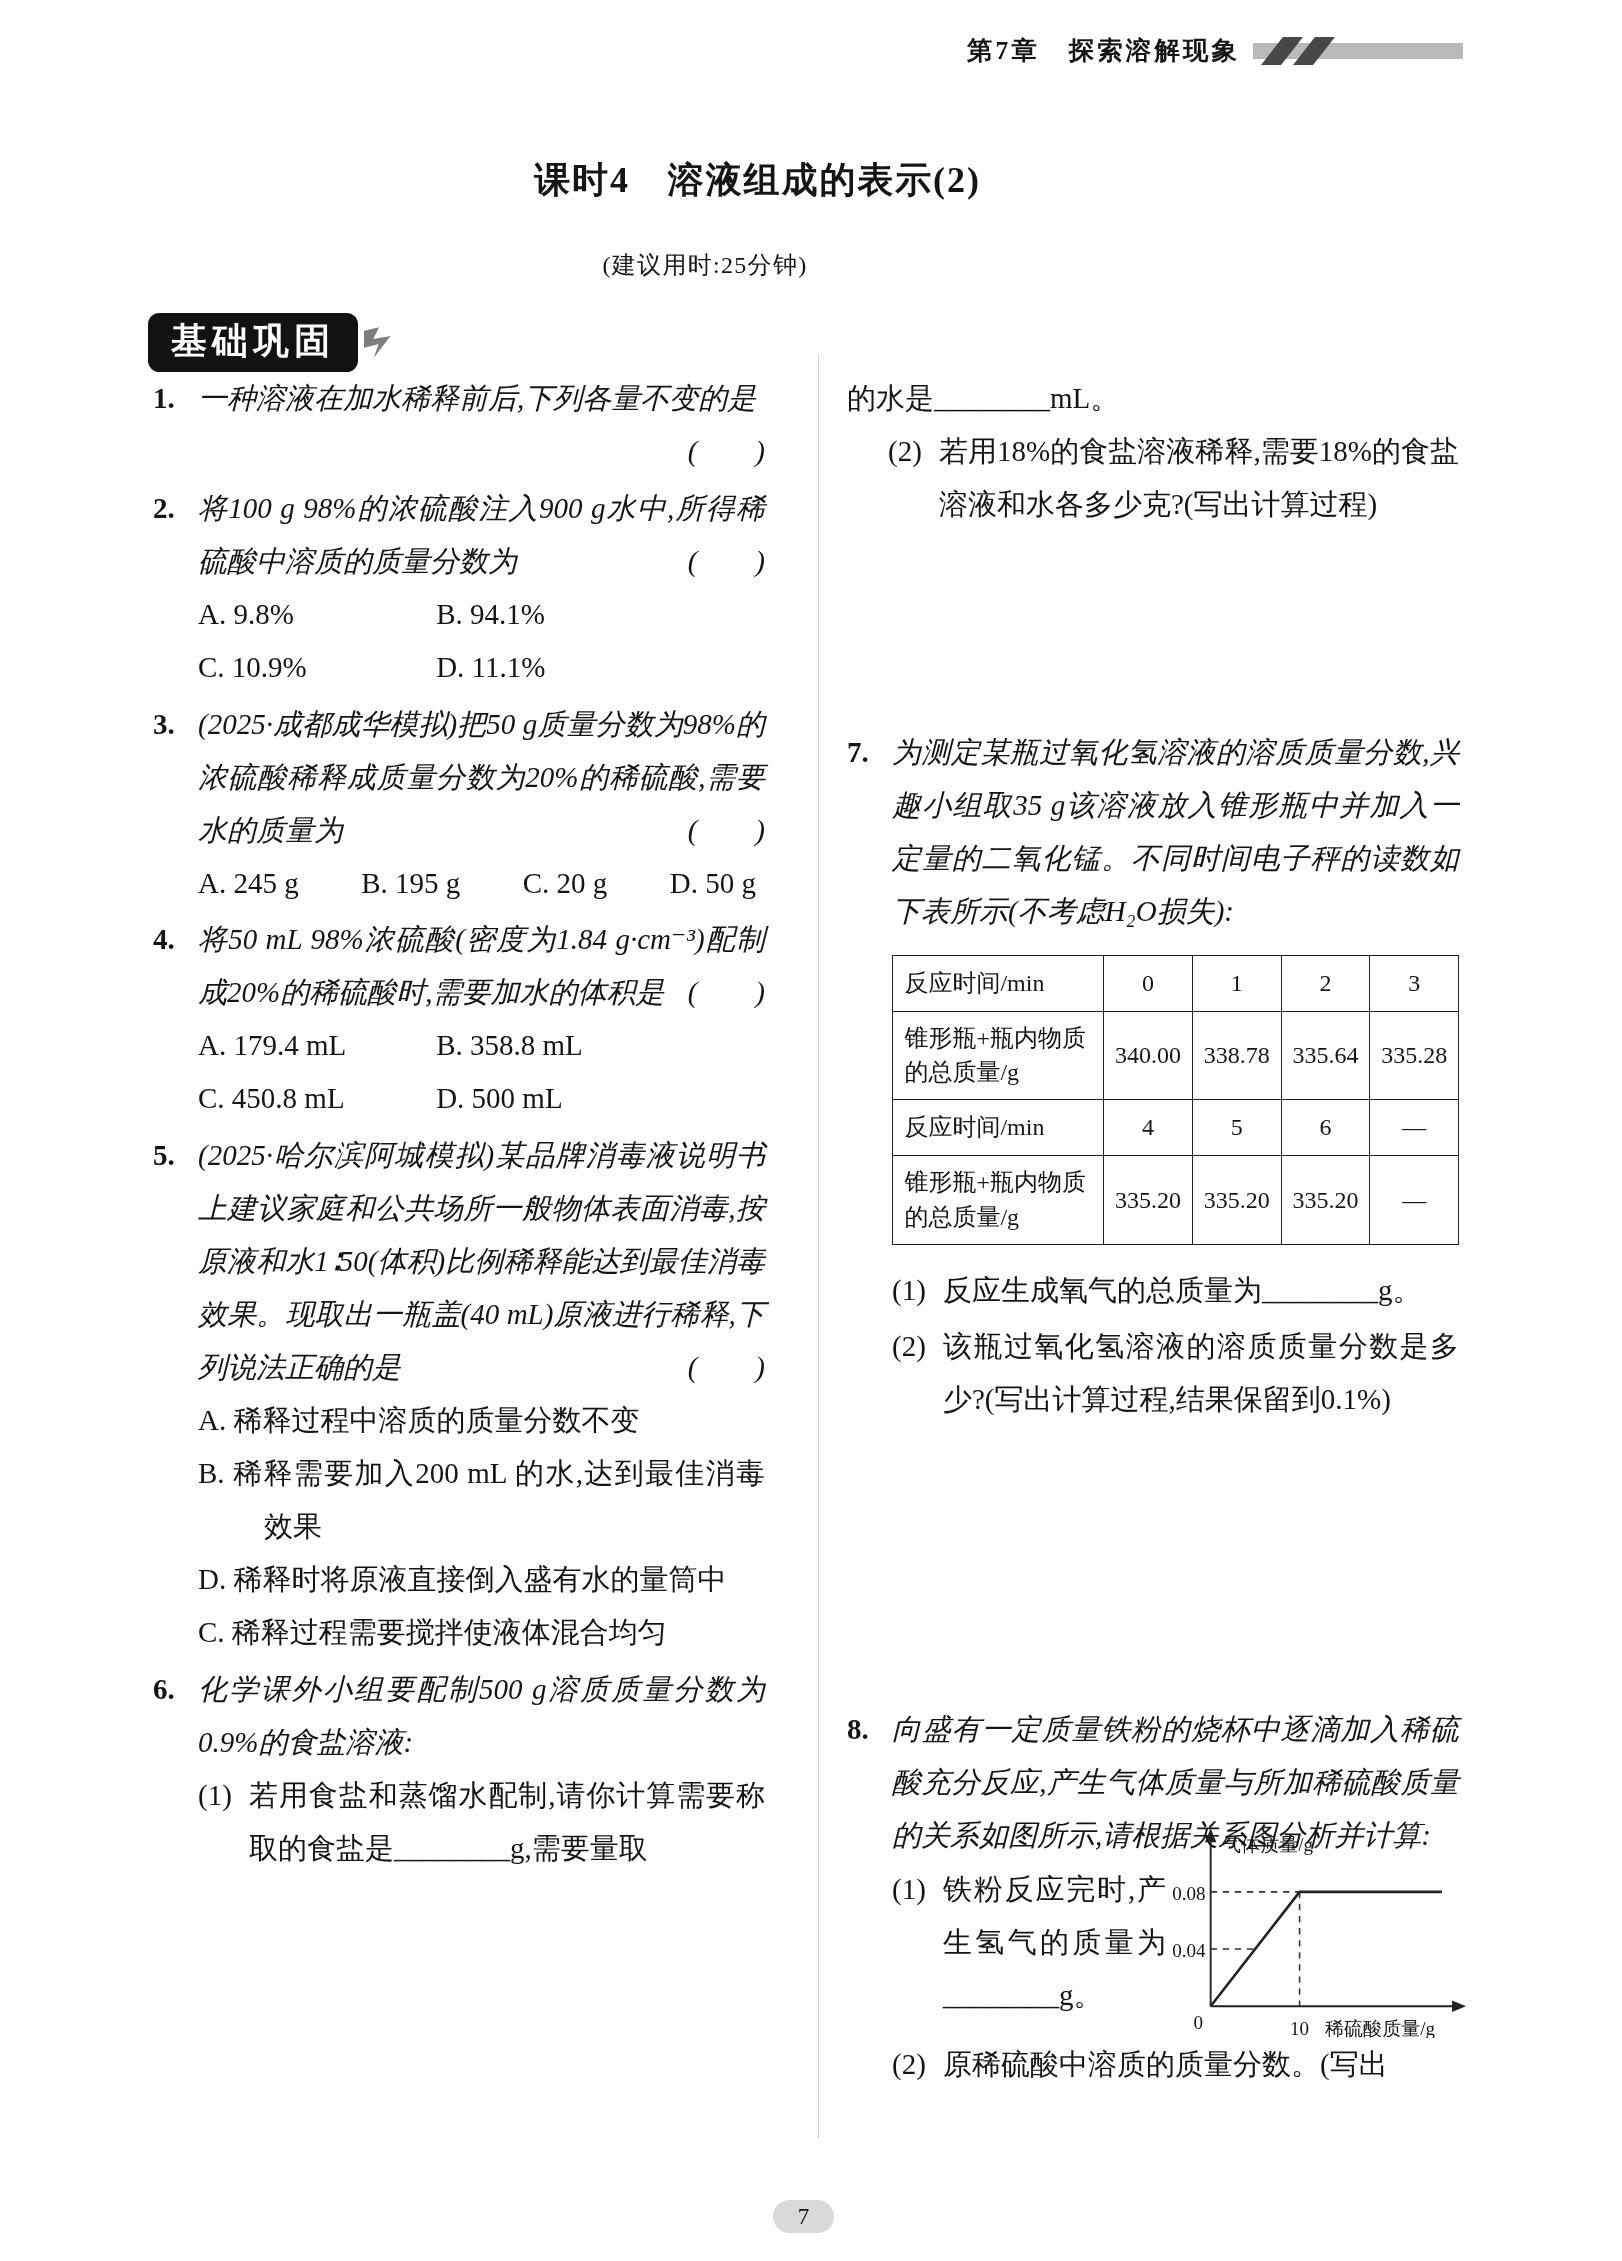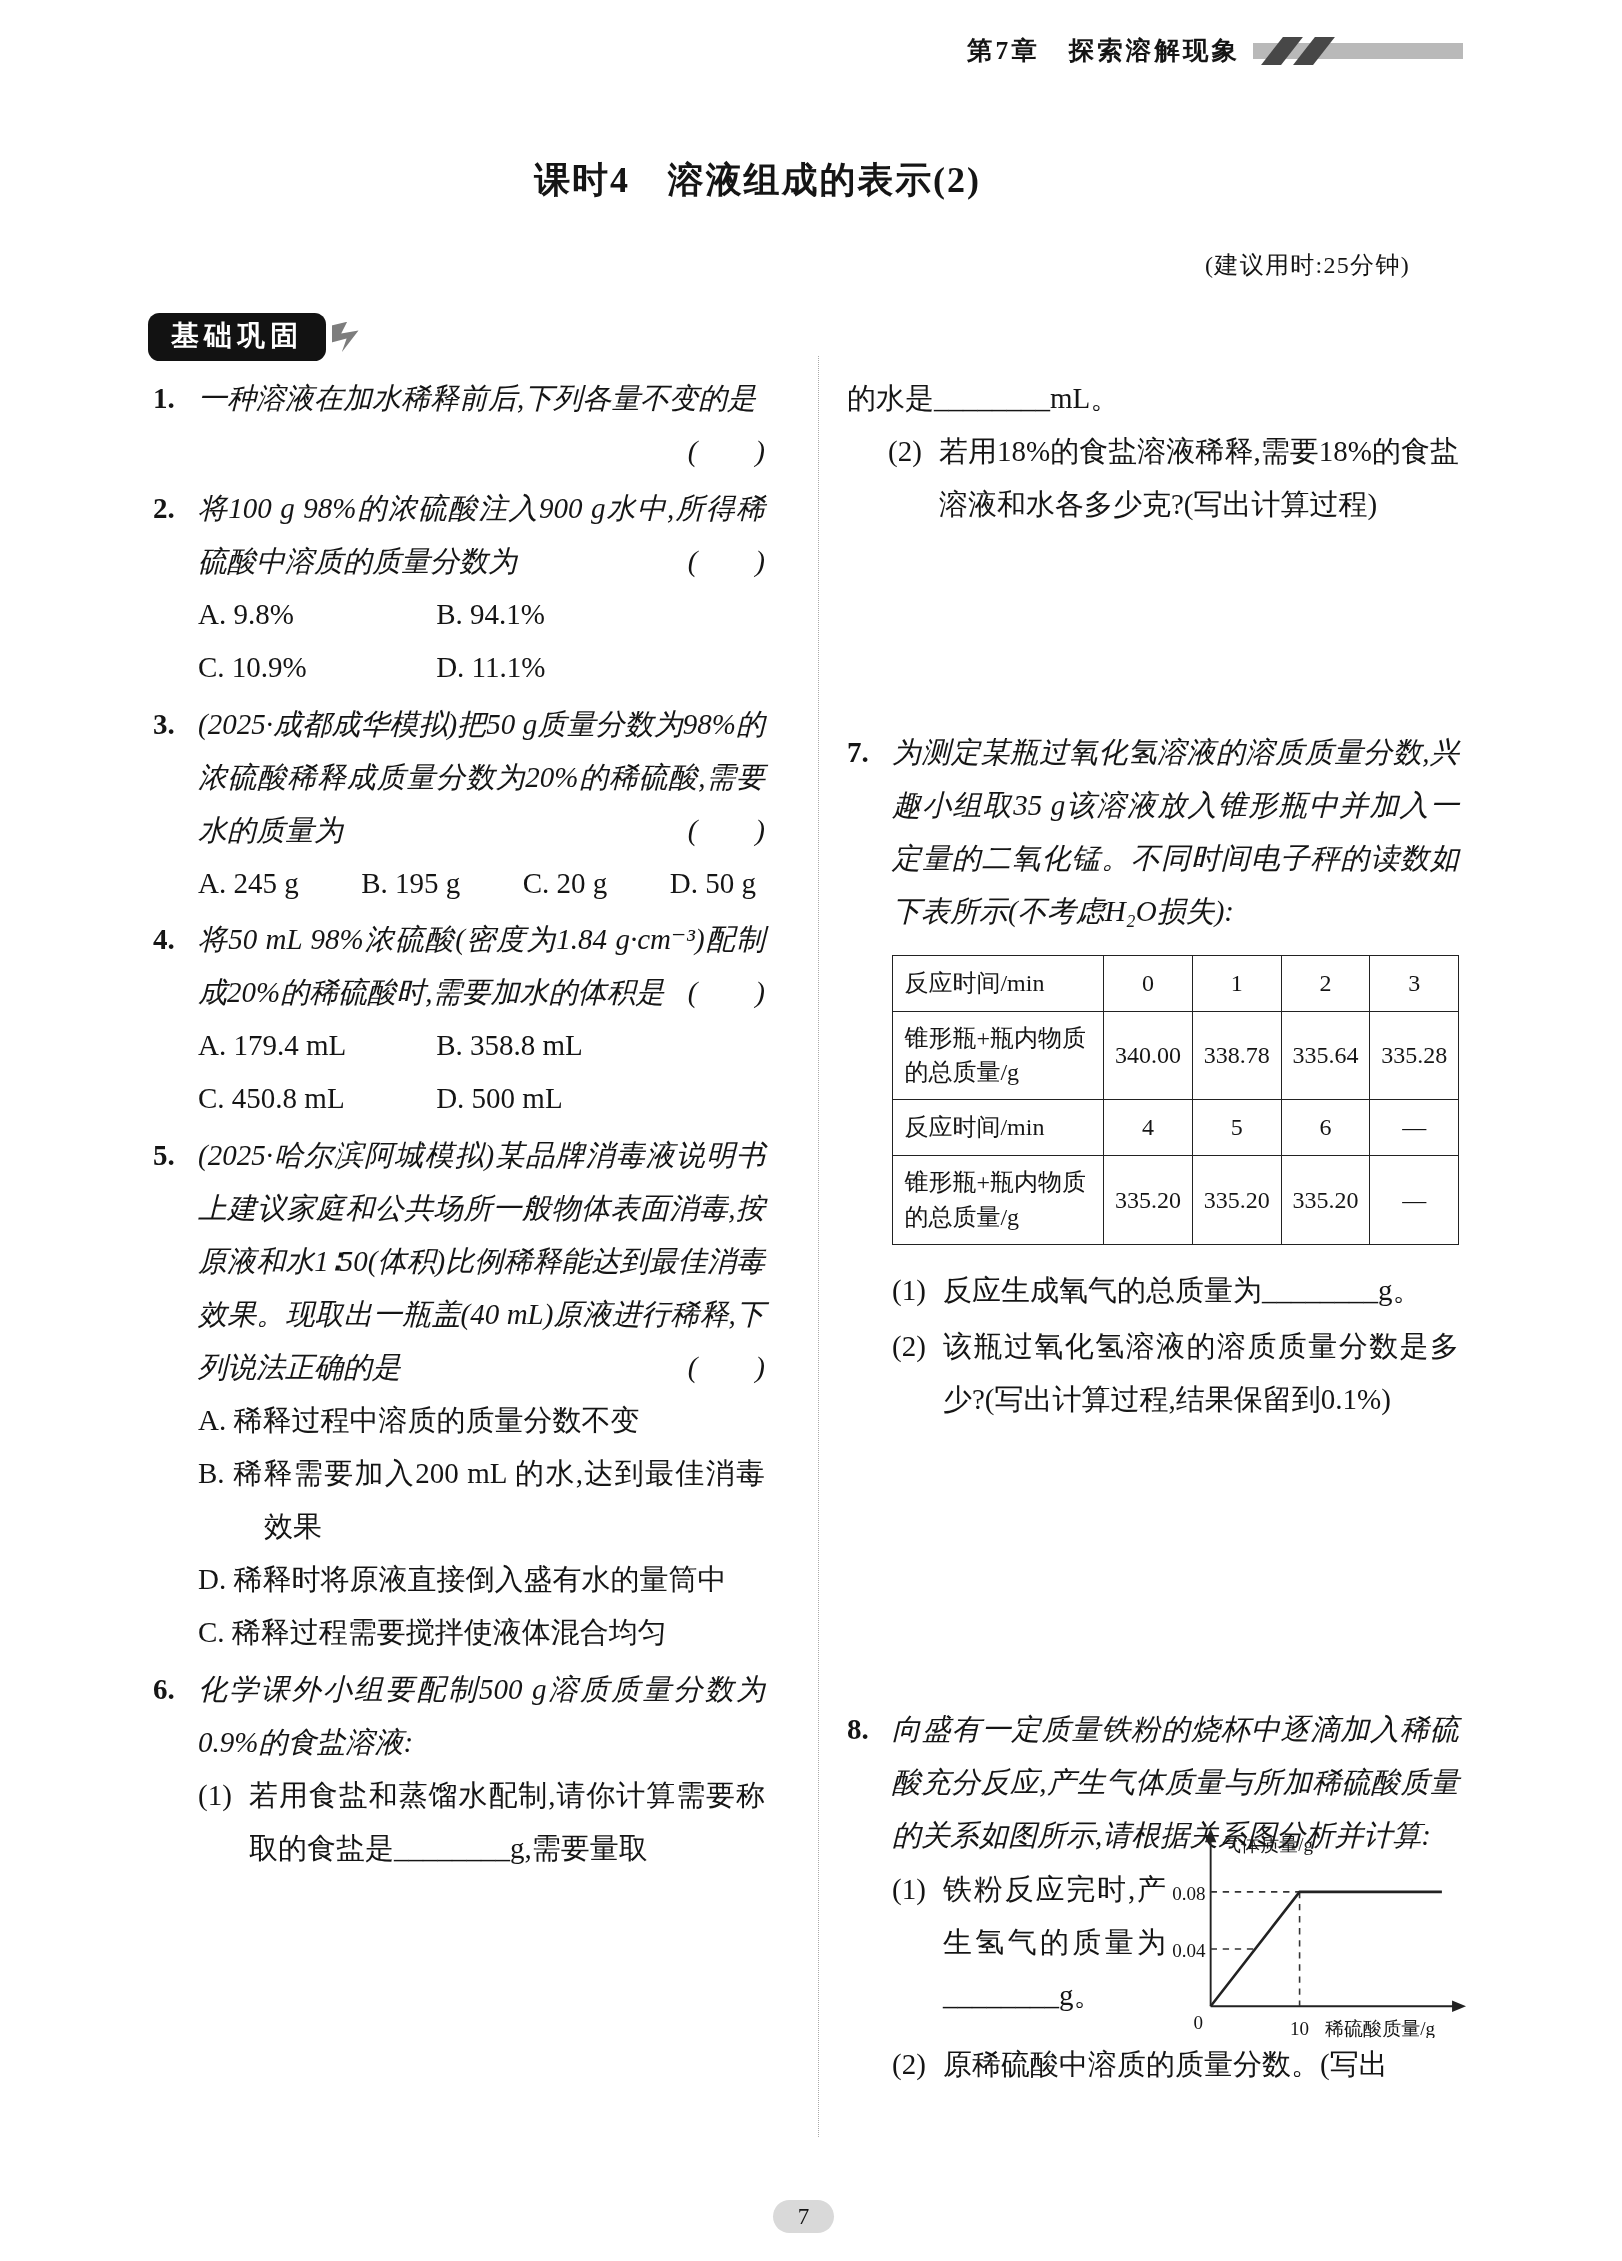--- a/index.html
+++ b/index.html
@@ -14,25 +14,25 @@
   
   .header { position:absolute; top:36px; left:967px; width:496px; height:30.5px; display:flex; align-items:center; }
   .chapter { font-size:25.4px; font-weight:bold; letter-spacing:3.2px; white-space:nowrap; }
   .hdr-deco { position:relative; flex:1; height:28px; margin-left:12.7px; }
   .hdr-bar { position:absolute; left:0; right:0; top:5.7px; height:16.5px; background:#b9b9b9; }
   .hdr-slash { position:absolute; top:0; width:20.4px; height:28px; background:#474747; transform:skewX(-38deg); }
   .s1 { left:19px; } .s2 { left:51px; }
 
   
   .title    { position:absolute; top:156px; left:0; width:1515px; text-align:center; font-size:36px; font-weight:bold; letter-spacing:1.9px; }
-  .subtitle { position:absolute; top:249px; left:0; width:1410px; text-align:right; font-size:24px; letter-spacing:1.3px; }
+  .subtitle { position:absolute; top:249px; left:0; width:1410px; text-align:center; font-size:24px; letter-spacing:1.3px; }
 
   
   .badge-row { position:absolute; top:313px; left:148px; display:flex; align-items:center; }
-  .badge { background:#121212; color:#fff; font-size:28px; font-weight:bold; letter-spacing:5.1px;
+  .badge { background:#121212; color:#fff; font-size:36px; font-weight:bold; letter-spacing:5.1px;
            padding:3.8px 23px 6.4px; border-radius:11.4px; }
   .badge-tail { width:27px; height:30.5px; margin-left:5.1px; background:#7d7d7d;
                 clip-path:polygon(0 12%, 58% 0, 36% 38%, 100% 28%, 38% 100%, 56% 55%, 0 68%); }
 
   
   .divider { position:absolute; left:818px; top:356px; height:1781px; border-left:1.9px dotted #a8a8a8; }
   .col { position:absolute; top:372px; width:612px; font-size:29px; line-height:53px; text-align:justify; }
   .col-left  { left:153px; }
   .col-right { left:847px; }
 

